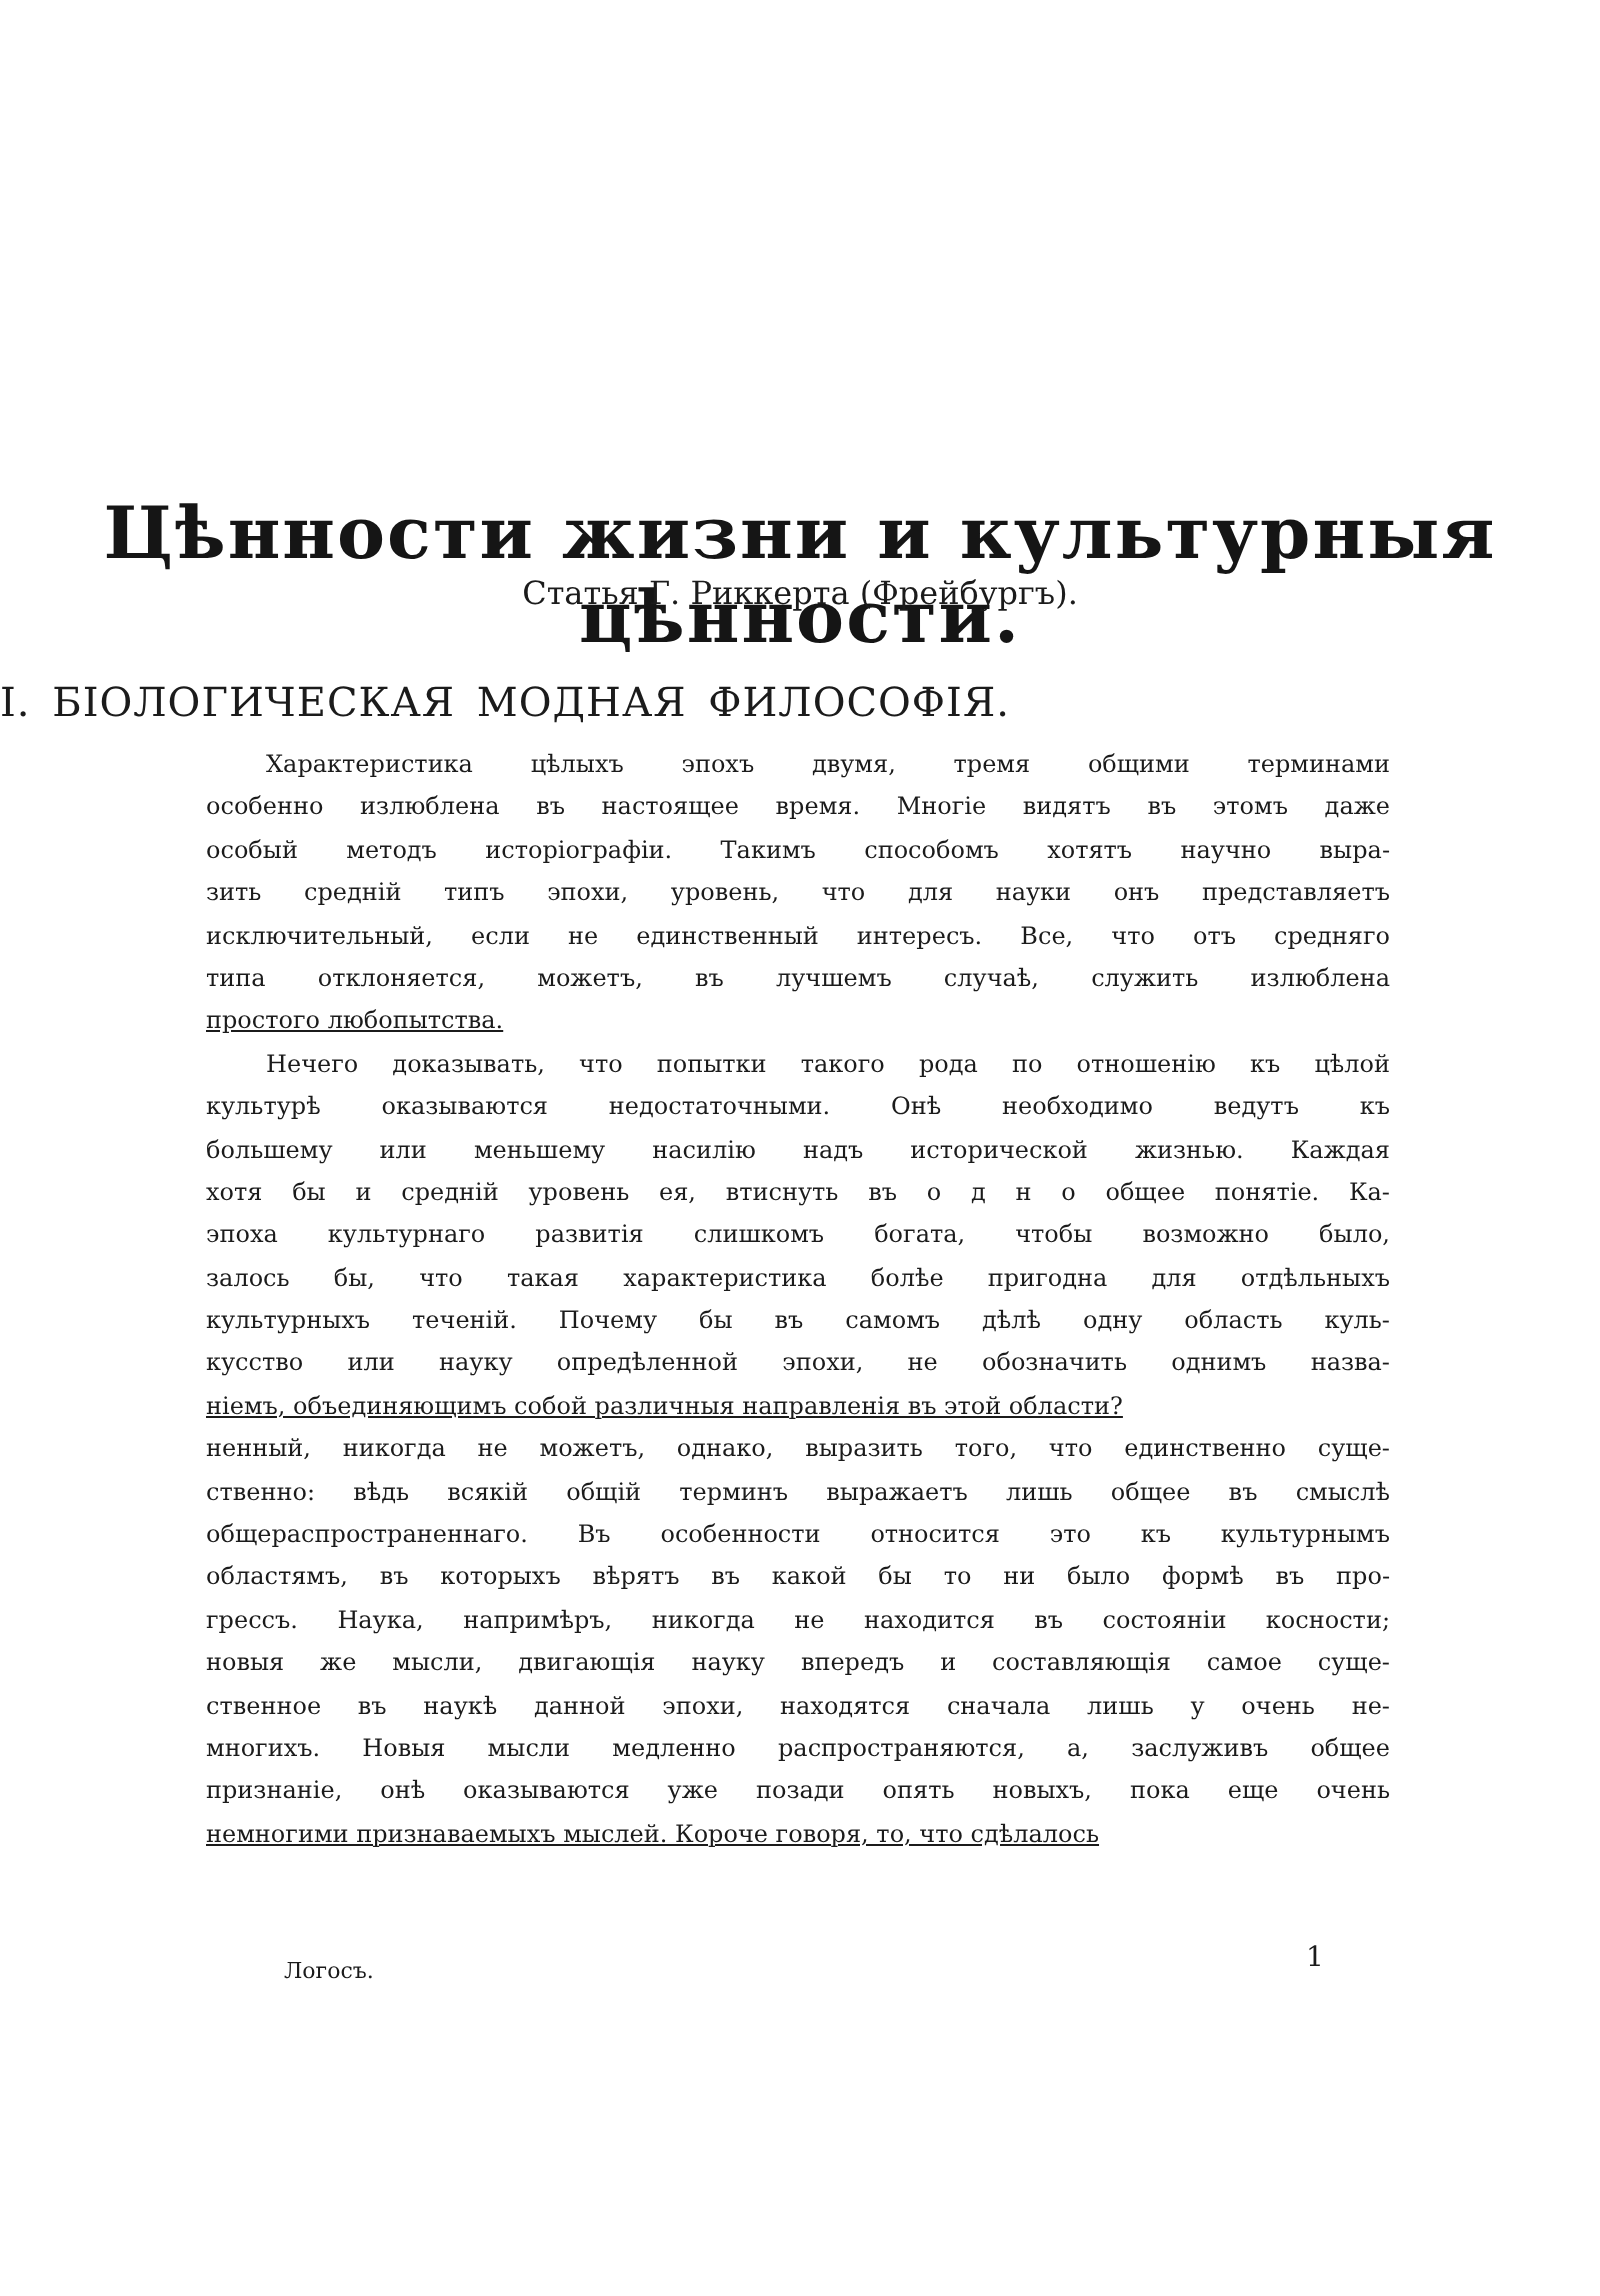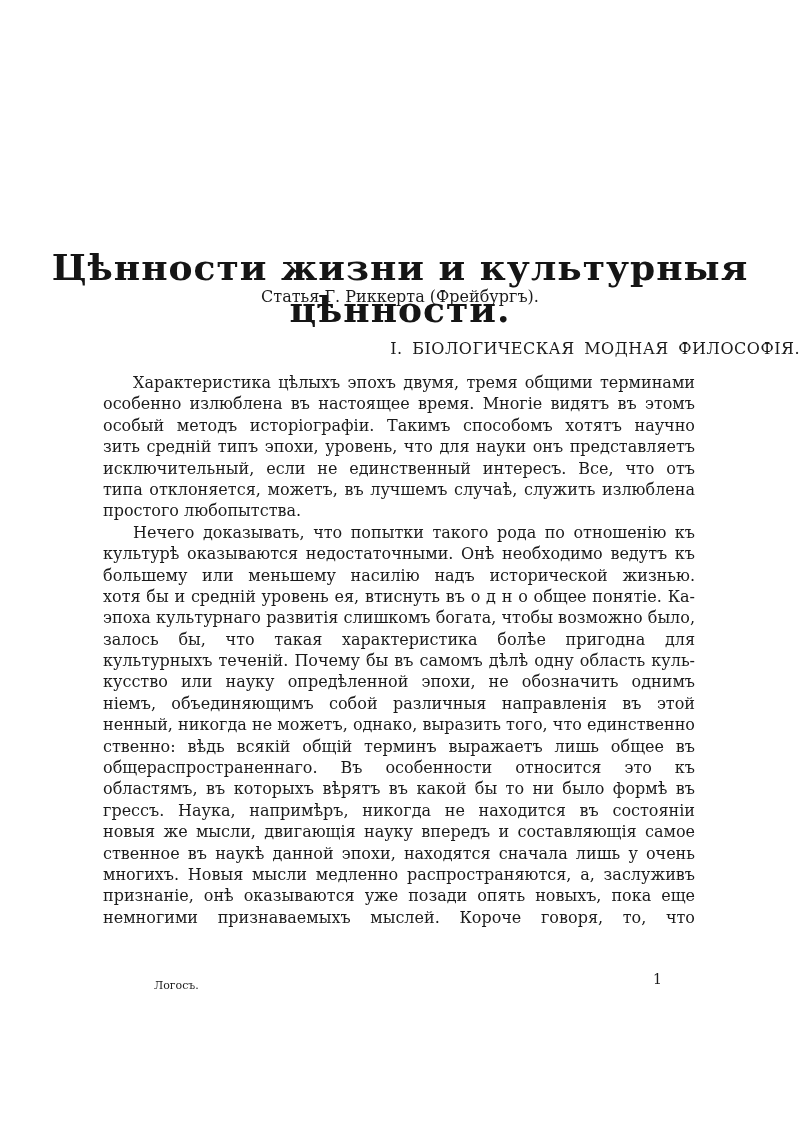--- a/index.html
+++ b/index.html
@@ -34,55 +34,55 @@
     right: 0;
     text-align: center;
     font-size: 16px;
     color: #1b1b1b;
   }
   .section-heading {
     position: absolute;
     top: 339px;
     left: 0;
     right: 0;
-    text-align: right;
-    font-size: 16px;
+    text-align: left;
+    font-size: 20px;
     letter-spacing: 0.5px;
     word-spacing: 4px;
     color: #1b1b1b;
   }
   .body-text {
     position: absolute;
     top: 372px;
     left: 103px;
     width: 592px;
-    font-size: 16px;
+    font-size: 12px;
     line-height: 21.4px;
     color: #1b1b1b;
   }
   .line {
     height: 21.4px;
     overflow: hidden;
     text-align: justify;
     text-align-last: justify;
     white-space: normal;
   }
   .line.flush {
     text-align-last: left;
+    text-decoration: underline;
   }
   .line.indent {
     text-indent: 30px;
   }
   .footer-imprint {
     position: absolute;
     top: 979px;
     left: 142px;
     font-size: 11px;
     color: #1b1b1b;
-    margin-left: 12px;
   }
   .page-number {
     position: absolute;
     top: 971px;
     left: 653px;
     font-size: 14px;
     color: #1b1b1b;
   }
 </style>
 </head>

